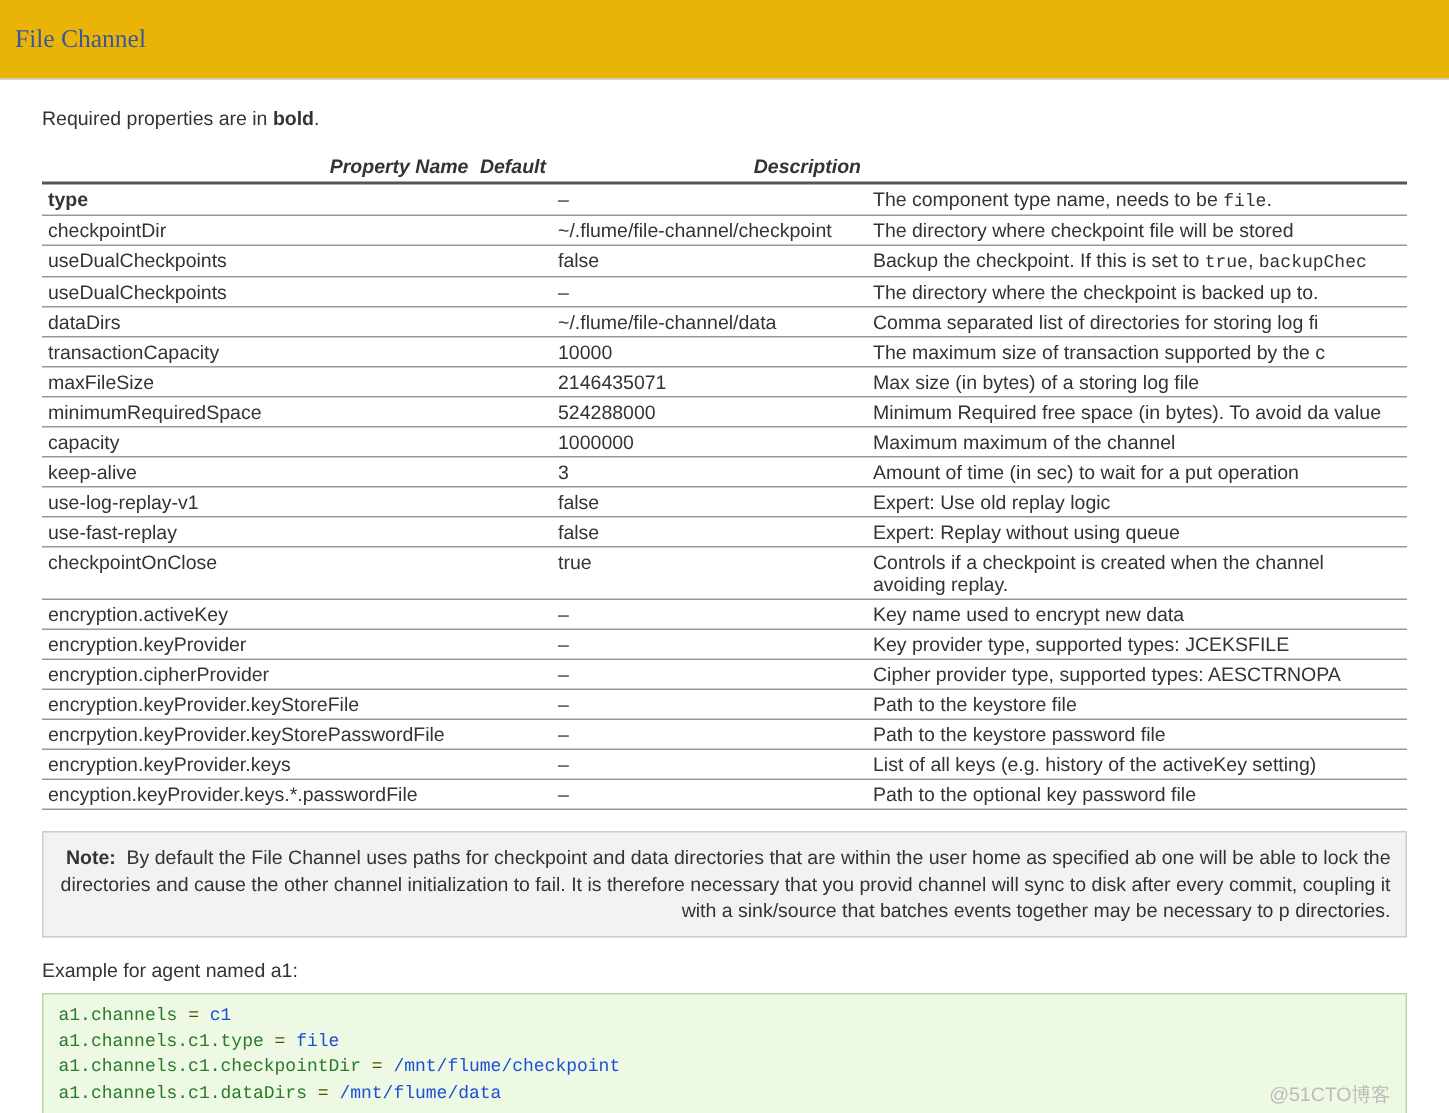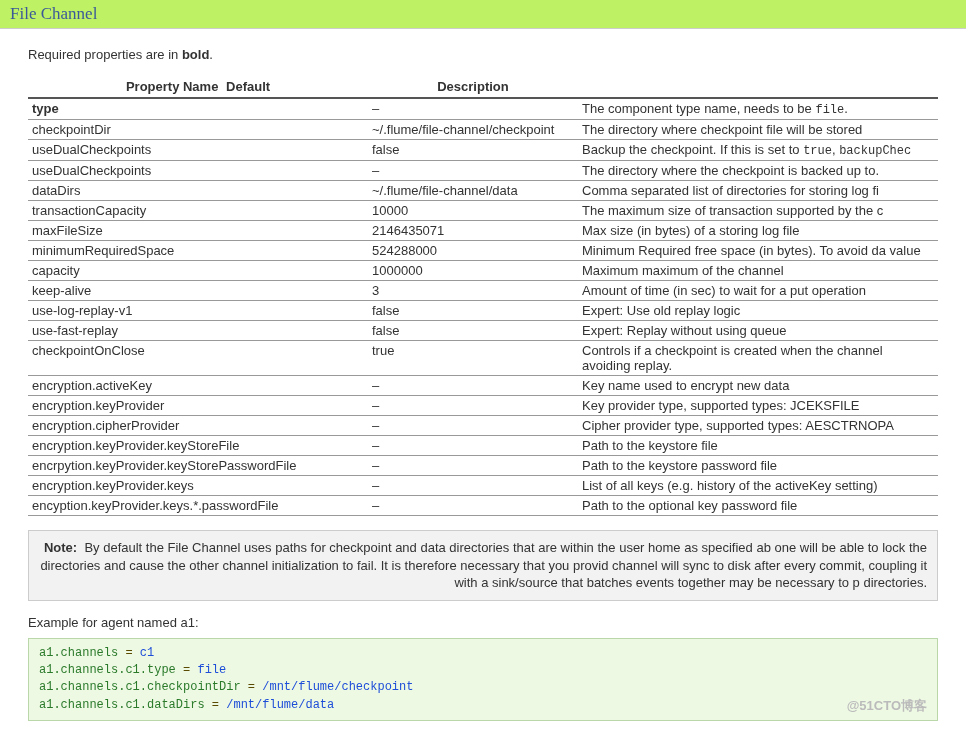--- a/index.html
+++ b/index.html
@@ -5,43 +5,44 @@
   * { box-sizing: border-box; }
   body {
     margin: 0;
     padding: 0;
     font-family: Verdana, Geneva, sans-serif;
     font-size: 13px;
     color: #333;
     background: #fff;
   }
   .section-header {
-    background: #bef264;
+    background: #eab308;
     color: #3b5998;
     font-family: Georgia, "Times New Roman", serif;
     font-size: 17px;
-    padding: 4px 10px;
+    padding: 16px 10px;
     border-bottom: 1px solid #ccc;
   }
   .content {
     padding: 18px 28px 8px 28px;
   }
   .intro {
     margin-bottom: 14px;
   }
   table.props {
     width: 100%;
     border-collapse: collapse;
     font-size: 13px;
   }
   table.props th {
-    text-align: center;
+    text-align: right;
     font-weight: bold;
     border-bottom: 2px solid #555;
     padding: 3px 4px;
+    font-style: italic;
   }
   table.props td {
     border-bottom: 1px solid #999;
     padding: 2px 4px;
     vertical-align: top;
   }
   .col-name { width: 340px; }
   .col-default { width: 210px; }
   .tt { font-family: Consolas, "Courier New", monospace; font-size: 12px; }
   .note-box {
@@ -71,21 +72,20 @@
   .c-key { color: #2a7a2a; }
   .c-eq  { color: #5a4a00; }
   .c-val { color: #1d4ed8; }
   .watermark {
     position: absolute;
     right: 10px;
     bottom: 4px;
     color: #bbb;
     font-family: sans-serif;
     font-size: 13px;
-    font-weight: bold;
   }
 </style>
 </head>
 <body>
 
 <div class="section-header">
   <span>File Channel</span>
 </div>
 
 <div class="content">

